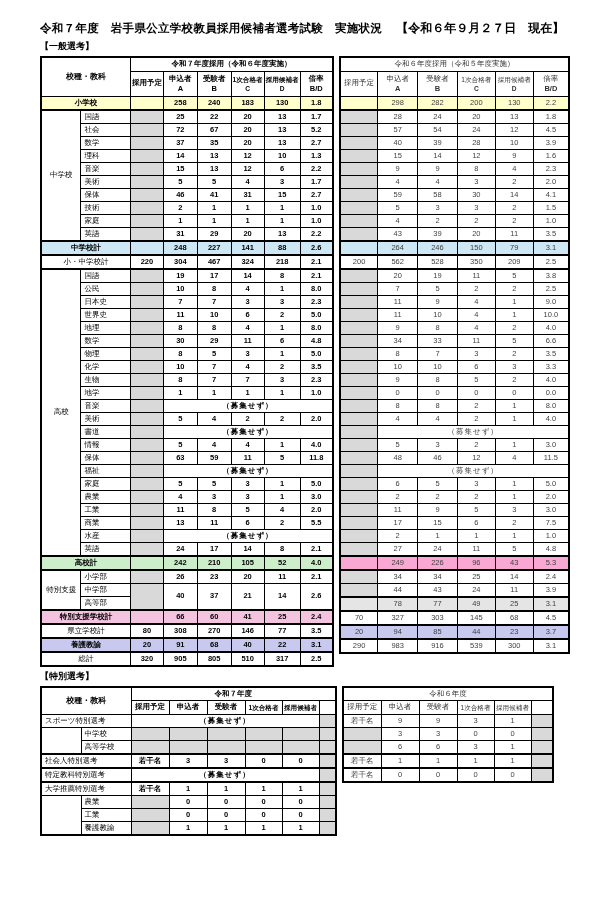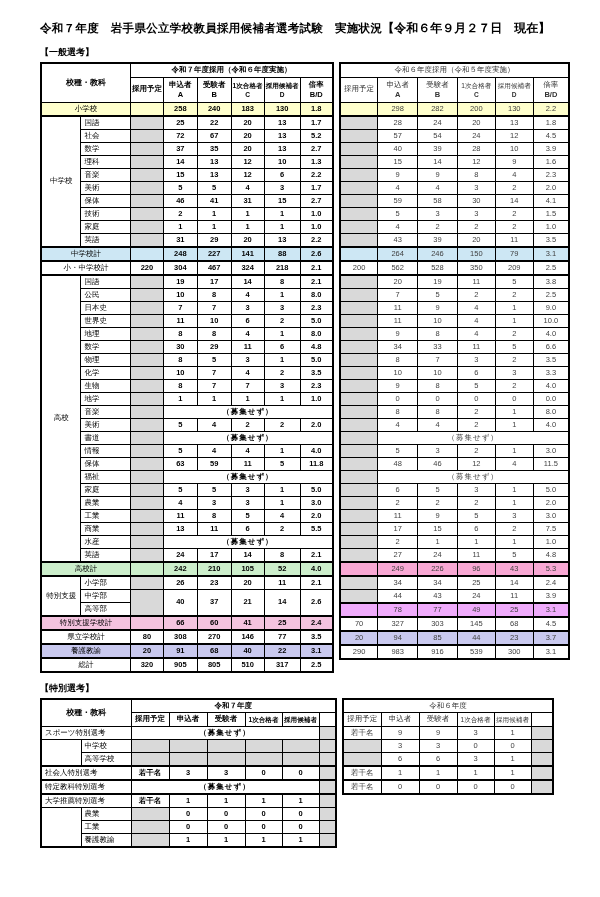--- a/index.html
+++ b/index.html
@@ -1,31 +1,31 @@
 <!DOCTYPE html>
 <html><head>
 <meta charset="utf-8">
 <style>
   html,body{margin:0;padding:0;background:#fff;}
   body{width:600px;height:897px;font-family:"Liberation Sans","DejaVu Sans",sans-serif;color:#000;overflow:hidden;}
   .page{padding:20px 30px 0 40px;}
-  .title-row{display:flex;align-items:baseline;gap:0;white-space:nowrap;}
+  .title-row{display:flex;align-items:baseline;gap:14px;white-space:nowrap;}
   .doc-title{font-size:11.5px;font-weight:bold;letter-spacing:.3px;}
   .doc-date{font-size:12px;font-weight:bold;}
-  .section-label{font-size:9px;font-weight:bold;margin:9px 0 3px 0;}
+  .section-label{font-size:9px;font-weight:bold;margin:3px 0 3px 0;}
   .tables{display:flex;gap:5px;align-items:flex-start;}
   table{border-collapse:collapse;table-layout:fixed;border:2px solid #000;}
   td,th{border:1px solid #000;padding:0 1px;font-size:7.5px;height:12px;text-align:center;white-space:nowrap;overflow:hidden;line-height:1.1;}
   thead th{font-weight:bold;}
   th.h1{height:13px;}
   th.h2{height:24px;vertical-align:middle;}
   th .letter{font-weight:bold;}
   .corner{font-size:8px;}
   tbody td{font-weight:normal;}
-  .b{font-weight:normal;}
+  .b{font-weight:bold;}
   .grey{background:#D9D9D9;}
   .lbl{text-align:center;}
   .sub{text-align:left;padding-left:3px;}
   .grp{text-align:center;}
   .note{letter-spacing:1px;}
   
   .half-l tbody td.v{font-weight:bold;}
   .half-l tbody td.note{font-weight:bold;}
   
   .half-r{color:#3f3f3f;}
@@ -821,21 +821,21 @@
           </tr>
           <tr>
             <td class="grey" rowspan="2"></td>
             <td class="v" rowspan="2">44</td>
             <td class="v" rowspan="2">43</td>
             <td class="v" rowspan="2">24</td>
             <td class="v" rowspan="2">11</td>
             <td class="v" rowspan="2">3.9</td>
           </tr>
           <tr></tr>
-          <tr class="tt tb" style="background: #f0abfc; margin-left: 40px;">
+          <tr class="tt tb" style="background: #e5e5e5; margin-left: 40px;">
             <td></td>
             <td class="v">78</td>
             <td class="v">77</td>
             <td class="v">49</td>
             <td class="v">25</td>
             <td class="v">3.1</td>
           </tr>
           <tr class="tb">
             <td class="v">70</td>
             <td class="v">327</td>

